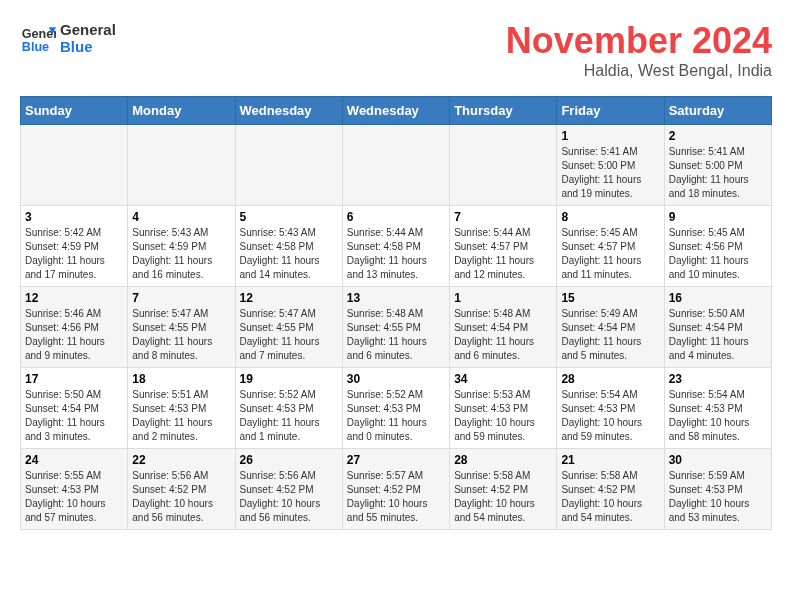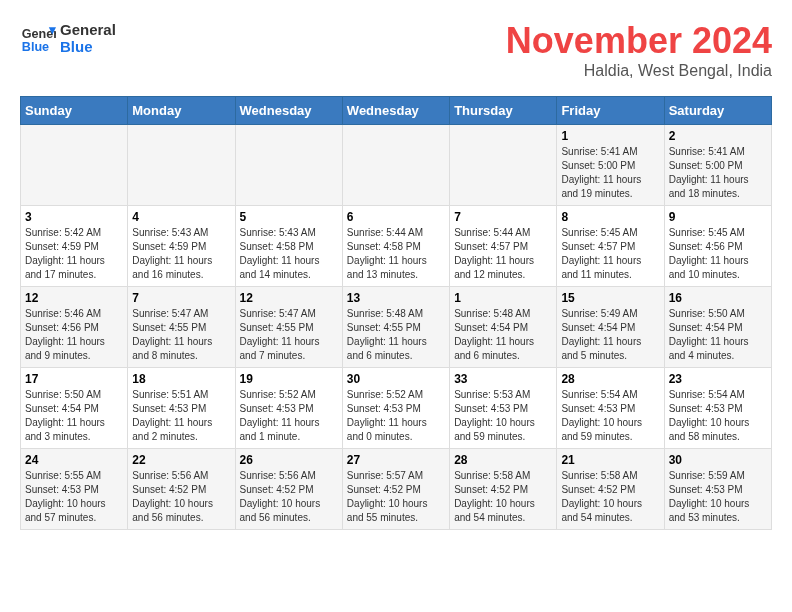--- a/index.html
+++ b/index.html
@@ -201,21 +201,21 @@
         </td>
         <td>
           <span class="day-num">19</span>
           <div class="day-info">Sunrise: 5:52 AM<br>Sunset: 4:53 PM<br>Daylight: 11 hours and 1 minute.</div>
         </td>
         <td>
           <span class="day-num">30</span>
           <div class="day-info">Sunrise: 5:52 AM<br>Sunset: 4:53 PM<br>Daylight: 11 hours and 0 minutes.</div>
         </td>
         <td>
-          <span class="day-num">33</span>
+          <span class="day-num">34</span>
           <div class="day-info">Sunrise: 5:53 AM<br>Sunset: 4:53 PM<br>Daylight: 10 hours and 59 minutes.</div>
         </td>
         <td>
           <span class="day-num">28</span>
           <div class="day-info">Sunrise: 5:54 AM<br>Sunset: 4:53 PM<br>Daylight: 10 hours and 59 minutes.</div>
         </td>
         <td>
           <span class="day-num">23</span>
           <div class="day-info">Sunrise: 5:54 AM<br>Sunset: 4:53 PM<br>Daylight: 10 hours and 58 minutes.</div>
         </td>

